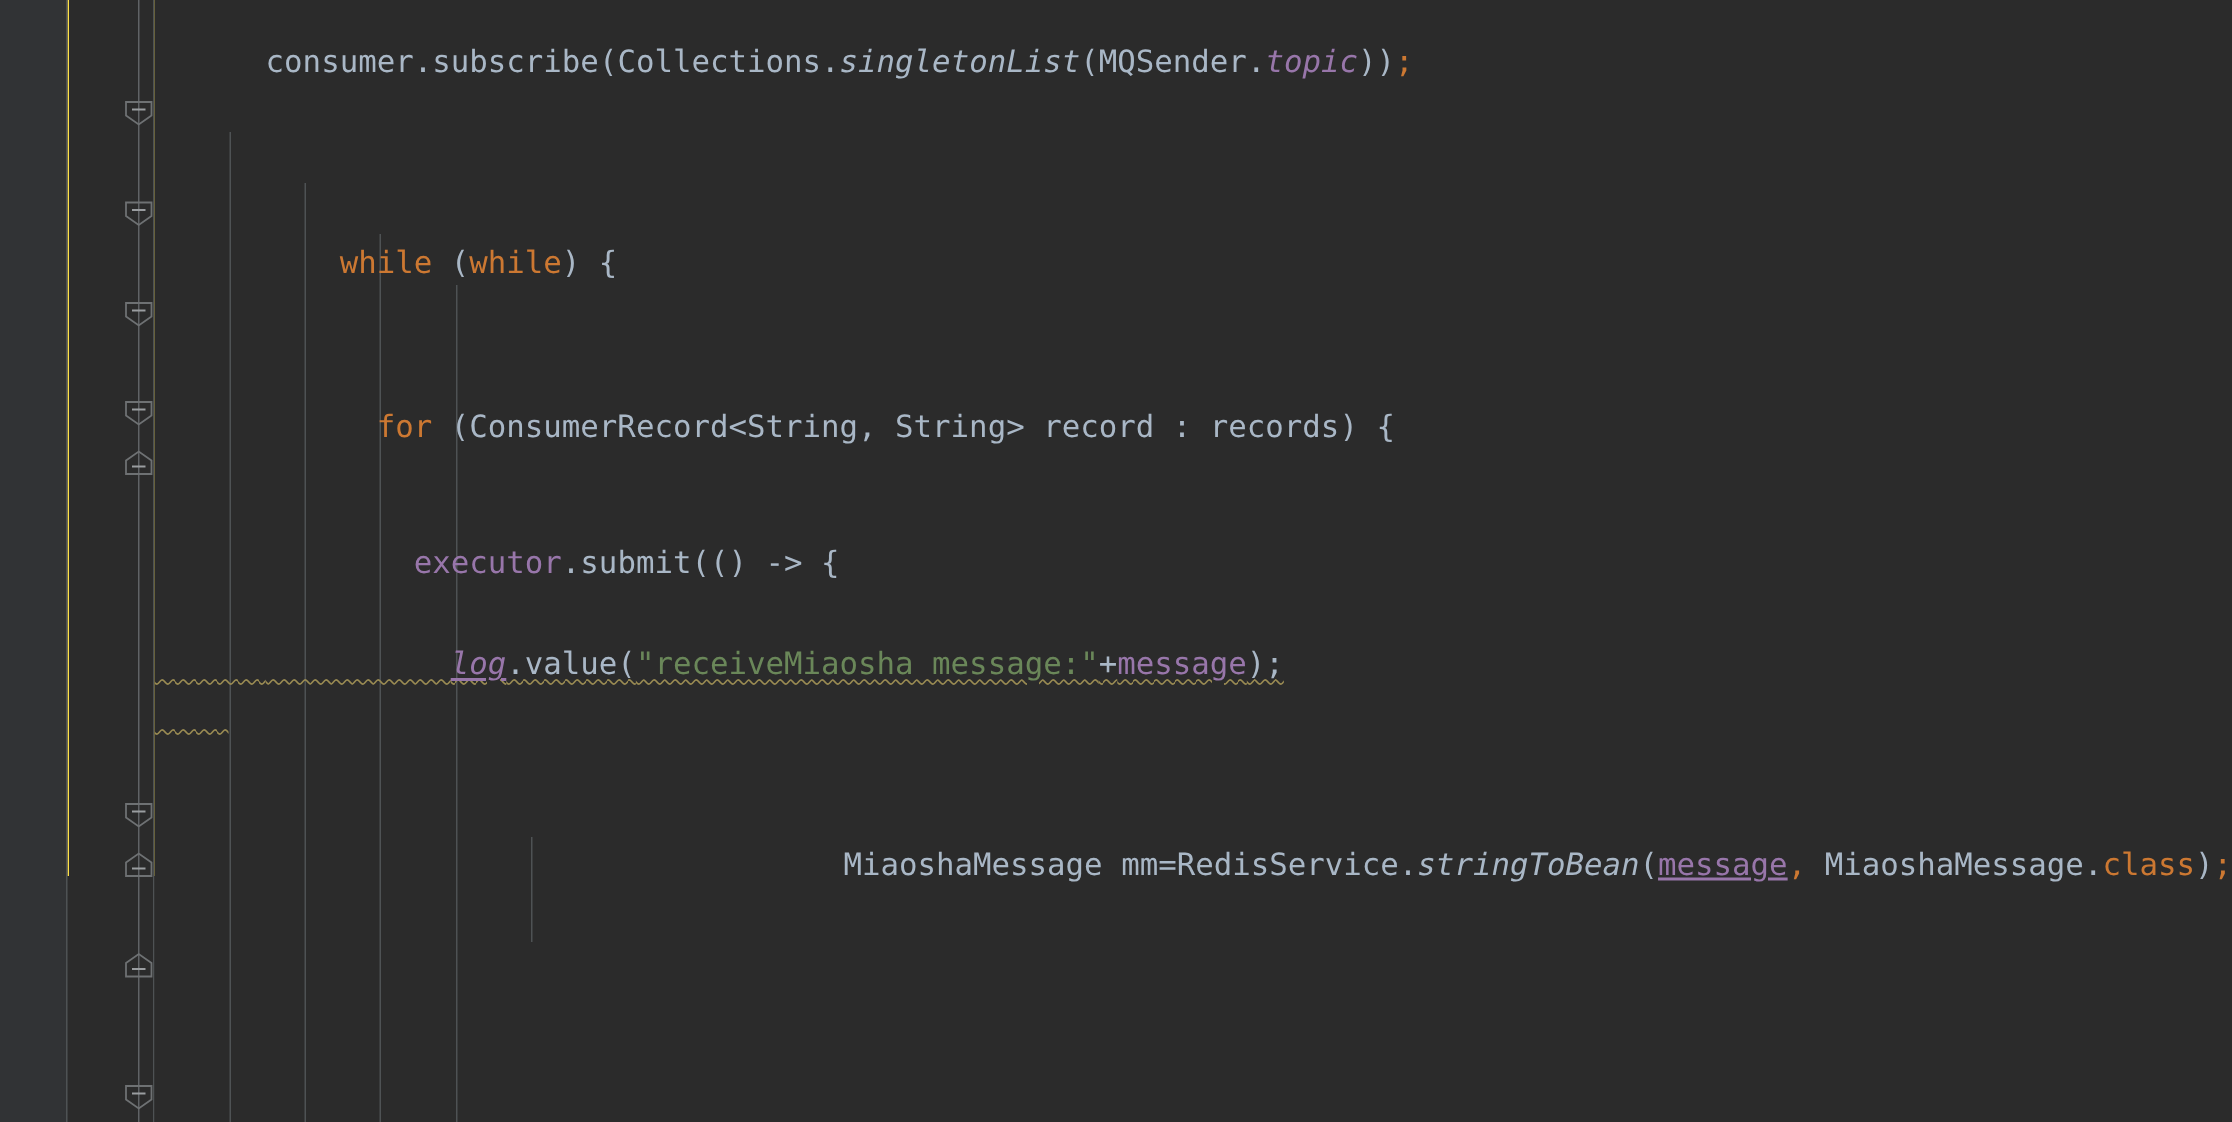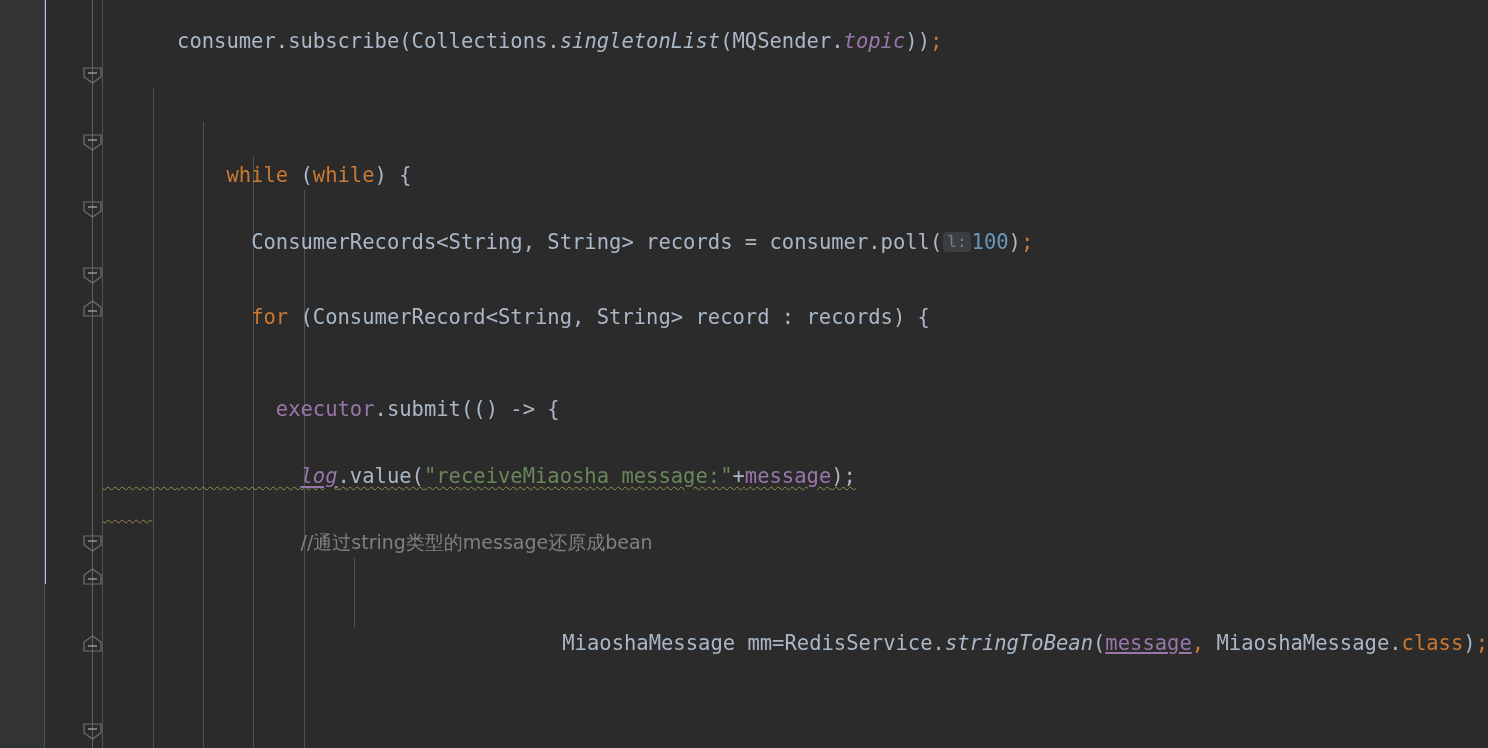--- a/index.html
+++ b/index.html
@@ -1,21 +1,21 @@
 <!DOCTYPE html>
 <html><head>
 <meta charset="utf-8">
 <style>
   html,body{margin:0;padding:0;}
   body{
     width:1488px;height:748px;overflow:hidden;
     background:#2b2b2b;
     font-family:"DejaVu Sans Mono","Liberation Mono",monospace;
   }
-  #root{position:relative;width:1488px;height:584px;background:#c4b5fd;text-decoration:underline;}
+  #root{position:relative;width:1488px;height:584px;background:#fde047;text-decoration:underline;}
 
   
   .left-strip{
     position:absolute;left:0;top:0;width:45px;height:748px;
     background:#313335;
     border-right:1px solid #4e5254;
     box-sizing:border-box;
   }
   
   .fold-gutter{
@@ -171,40 +171,34 @@
     <div class="line" style="top:-8px;">
       <span class="id">consumer</span><span class="id">.</span><span class="id">subscribe</span><span class="id">(</span><span class="id">Collections</span><span class="id">.</span><span class="stat">singletonList</span><span class="id">(</span><span class="id">MQSender</span><span class="id">.</span><span class="statf">topic</span><span class="id">))</span><span class="semi">;</span>
     </div>
 
     <div class="line" style="top:25.4px;">&nbsp;</div>
 
     <div class="line" style="top:58.8px;">
       <span>    </span><span class="kw">while</span><span class="id"> (</span><span class="kw">while</span><span class="id">) {</span>
     </div>
 
-    <div class="line" style="top:92.2px;">
-      <span>      </span><span class="id">ConsumerRecords&lt;String, String&gt;</span><span class="id"> </span><span class="id">records</span><span class="id"> = </span><span class="id">consumer.poll(</span><span class="inlay">l:</span><span class="num">100</span><span class="id">)</span><span class="semi">;</span>
-    </div>
 
     <div class="line" style="top:134px;">
       <span>      </span><span class="kw">for</span><span class="id"> (</span><span class="id">ConsumerRecord&lt;String, String&gt; record : records</span><span class="id">) {</span>
     </div>
 
 
     <div class="line" style="top:192.4px;">
       <span>        </span><span class="fld">executor</span><span class="id">.submit(() -&gt; {</span>
     </div>
 
     <div class="line warnline" style="top:225.8px;">
       <span>          </span><span class="statfu">log</span><span class="id">.value(</span><span class="str">"receiveMiaosha message:"</span><span class="id">+</span><span class="fld">message</span><span class="id">);</span>
     </div>
 
-    <div class="line" style="top:259.2px;">
-      <span>          </span><span class="cmtcn">//通过string类型的message还原成bean</span>
-    </div>
 
 
     <div class="line" style="top:326px;text-align:right;">
       <span>          </span><span class="id">MiaoshaMessage</span><span class="id"> </span><span class="id">mm</span><span class="id">=</span><span class="id">RedisService</span><span class="id">.</span><span class="stat">stringToBean</span><span class="id">(</span><span class="fldu">message</span><span class="semi">,</span><span class="id"> </span><span class="id">MiaoshaMessage</span><span class="id">.</span><span class="kw">class</span><span class="id">)</span><span class="semi">;</span>
     </div>
 
     <div class="line" style="top:359.4px;">
       
     </div>
 

